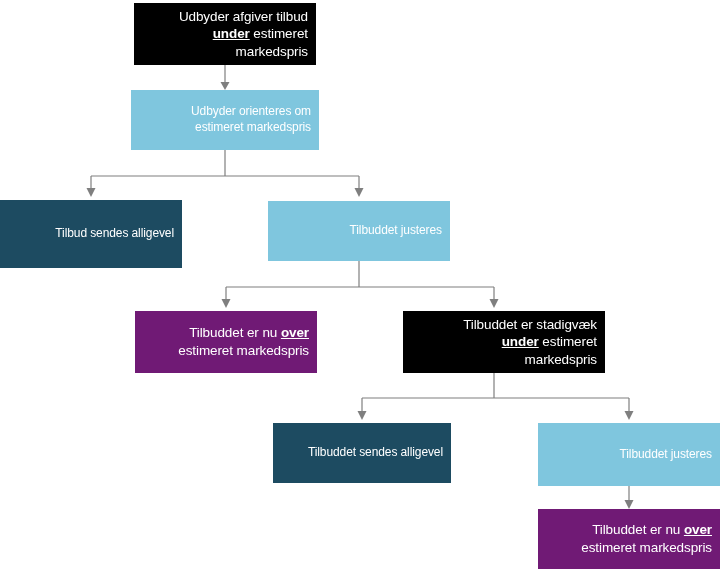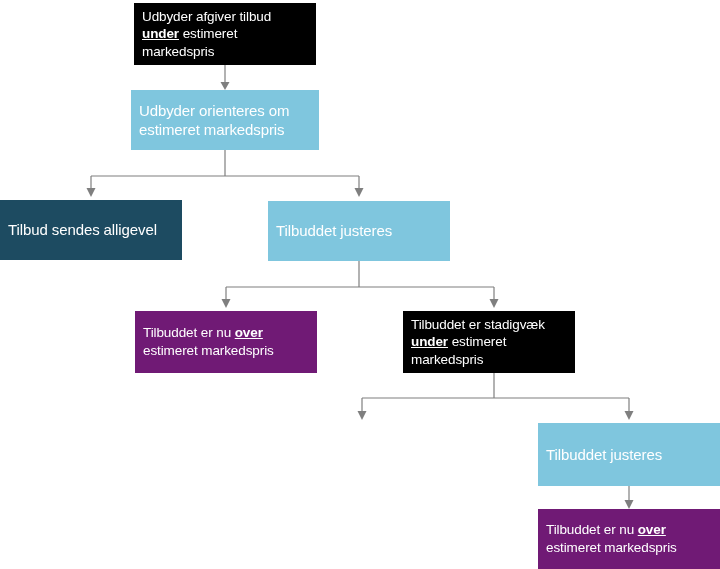--- a/index.html
+++ b/index.html
@@ -31,42 +31,42 @@
     height: 569px;
     pointer-events: none;
   }
 
   .node {
     position: absolute;
     box-sizing: border-box;
     display: flex;
     align-items: center;
     justify-content: center;
-    text-align: left;
+    text-align: right;
     color: #ffffff;
     font-size: 13.5px;
     line-height: 1.30;
     letter-spacing: -0.1px;
     padding: 4px 8px;
     z-index: 2;
   }
 
   .node .txt {
     display: block;
     width: 100%;
     white-space: pre-line;
   }
 
   .node-black  { background: #000000; }
   .node-light  { background: #7fc6de; }
   .node-mid    { background: #701a75; }
   .node-dark   { background: #1d4b61; }
 
   .node-light .txt,
-  .node-dark .txt { font-size: 15px; }
+  .node-dark .txt { font-size: 12px; }
 
   u.em {
     font-weight: bold;
   }
 </style>
 </head>
 <body>
 
 <div id="flowchart">
 
@@ -116,36 +116,39 @@
   </svg>
 
   <div class="node node-black" style="left:134px; top:3px; width:182px; height:62px;">
     <span class="txt"><span>Udbyder afgiver tilbud</span><br><u class="em">under</u><span> estimeret</span><br><span>markedspris</span></span>
   </div>
 
   <div class="node node-light" style="left:131px; top:90px; width:188px; height:60px;">
     <span class="txt"><span>Udbyder orienteres om</span><br><span>estimeret markedspris</span></span>
   </div>
 
-  <div class="node node-dark" style="left:0px; top:200px; width:182px; height:60px;">
+  <div class="node node-dark" style="left:0px; top:200px; width:182px; height:68px;">
     <span class="txt">Tilbud sendes alligevel</span>
   </div>
 
   <div class="node node-light" style="left:268px; top:201px; width:182px; height:60px;">
     <span class="txt">Tilbuddet justeres</span>
   </div>
 
   <div class="node node-mid" style="left:135px; top:311px; width:182px; height:62px;">
     <span class="txt"><span>Tilbuddet er nu </span><u class="em">over</u><br><span>estimeret markedspris</span></span>
   </div>
 
-  <div class="node node-black" style="left:403px; top:311px; width:172px; height:62px;">
+  <div class="node node-black" style="left:403px; top:311px; width:202px; height:62px;">
     <span class="txt"><span>Tilbuddet er stadigvæk</span><br><u class="em">under</u><span> estimeret</span><br><span>markedspris</span></span>
   </div>
 
+  <div class="node node-dark" style="left:273px; top:423px; width:178px; height:60px;">
+    <span class="txt">Tilbuddet sendes alligevel</span>
+  </div>
 
   <div class="node node-light" style="left:538px; top:423px; width:182px; height:63px;">
     <span class="txt">Tilbuddet justeres</span>
   </div>
 
   <div class="node node-mid" style="left:538px; top:509px; width:182px; height:60px;">
     <span class="txt"><span>Tilbuddet er nu </span><u class="em">over</u><br><span>estimeret markedspris</span></span>
   </div>
 
 </div>

